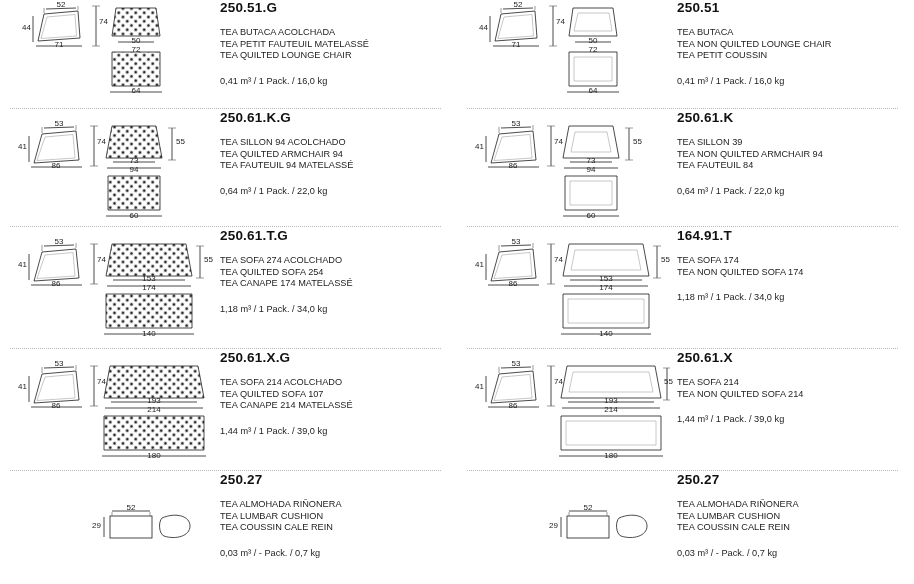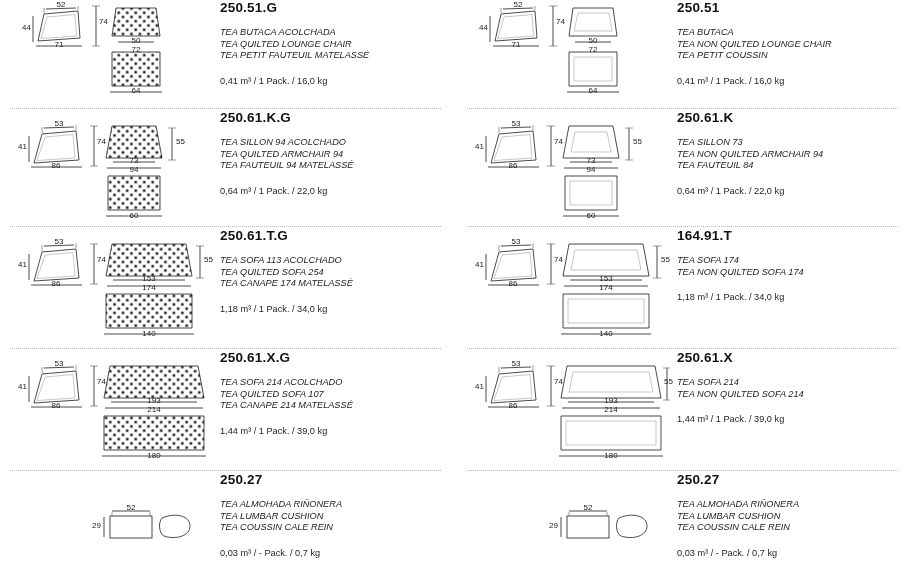--- a/index.html
+++ b/index.html
@@ -26,21 +26,21 @@
 
   
   .draw{position:absolute;left:0;top:0;width:214px;height:100%;}
   .info{position:absolute;left:220px;top:0;right:6px;}
 
   .code{
     font-size:13.5px;font-weight:bold;letter-spacing:.2px;
     color:#111;margin:0 0 12px 0;
   }
   .desc{font-size:9.2px;line-height:11.6px;color:#1c1c1c;margin:0;}
-  .desc div{white-space:nowrap;font-style:italic;}
+  .desc div{white-space:nowrap;}
   .pack{font-size:9.2px;line-height:11.6px;color:#1c1c1c;margin-top:14px;}
 
   
   .dim{
     position:absolute;font-size:8px;color:#222;
     font-family:"Liberation Sans", sans-serif;white-space:nowrap;
   }
   .dim.c{transform:translateX(-50%);}
 
   svg{display:block;overflow:visible;}
@@ -94,22 +94,22 @@
         <span class="dim c" style="left:59px;top:40px;">71</span>
         <span class="dim" style="left:99px;top:17px;">74</span>
         <span class="dim c" style="left:136px;top:36px;">50</span>
         <span class="dim c" style="left:136px;top:45px;">72</span>
         <span class="dim c" style="left:136px;top:86px;">64</span>
       </div>
       <div class="info">
         <div class="code">250.51.G</div>
         <div class="desc">
           <div>TEA BUTACA ACOLCHADA</div>
+          <div>TEA PETIT FAUTEUIL MATELASSÉ</div>
           <div>TEA QUILTED LOUNGE CHAIR</div>
-          <div>TEA PETIT FAUTEUIL MATELASSÉ</div>
         </div>
         <div class="pack">0,41 m³ / 1 Pack. / 16,0 kg</div>
       </div>
       <div class="row-sep" style="top:108px;"></div>
     </div>
 
     <div class="row" style="position:absolute;left:0;top:110px;height:118px;width:457px;">
       <div class="draw">
         <svg width="214" height="118">
           <path class="ln" d="M42,24 L76,21 L79,50 L34,53 Z"></path>
@@ -184,21 +184,21 @@
         <span class="dim c" style="left:56px;top:51px;">86</span>
         <span class="dim" style="left:97px;top:27px;">74</span>
         <span class="dim" style="left:204px;top:27px;">55</span>
         <span class="dim c" style="left:149px;top:46px;">153</span>
         <span class="dim c" style="left:149px;top:55px;">174</span>
         <span class="dim c" style="left:149px;top:101px;">140</span>
       </div>
       <div class="info">
         <div class="code">250.61.T.G</div>
         <div class="desc">
-          <div>TEA SOFA 113 ACOLCHADO</div>
+          <div>TEA SOFA 274 ACOLCHADO</div>
           <div>TEA QUILTED SOFA 254</div>
           <div>TEA CANAPE 174 MATELASSÉ</div>
         </div>
         <div class="pack">1,18 m³ / 1 Pack. / 34,0 kg</div>
       </div>
       <div class="row-sep" style="top:120px;"></div>
     </div>
 
     <div class="row" style="position:absolute;left:0;top:350px;height:122px;width:457px;">
       <div class="draw">
@@ -335,21 +335,21 @@
         <span class="dim c" style="left:56px;top:51px;">86</span>
         <span class="dim" style="left:97px;top:27px;">74</span>
         <span class="dim" style="left:176px;top:27px;">55</span>
         <span class="dim c" style="left:134px;top:46px;">73</span>
         <span class="dim c" style="left:134px;top:55px;">94</span>
         <span class="dim c" style="left:134px;top:101px;">60</span>
       </div>
       <div class="info">
         <div class="code">250.61.K</div>
         <div class="desc">
-          <div>TEA SILLON 73</div>
+          <div>TEA SILLON 39</div>
           <div>TEA NON QUILTED ARMCHAIR 94</div>
           <div>TEA FAUTEUIL 84</div>
         </div>
         <div class="pack">0,64 m³ / 1 Pack. / 22,0 kg</div>
       </div>
       <div class="row-sep" style="top:116px;"></div>
     </div>
 
     <div class="row" style="position:absolute;left:0;top:228px;height:122px;width:457px;">
       <div class="draw">

